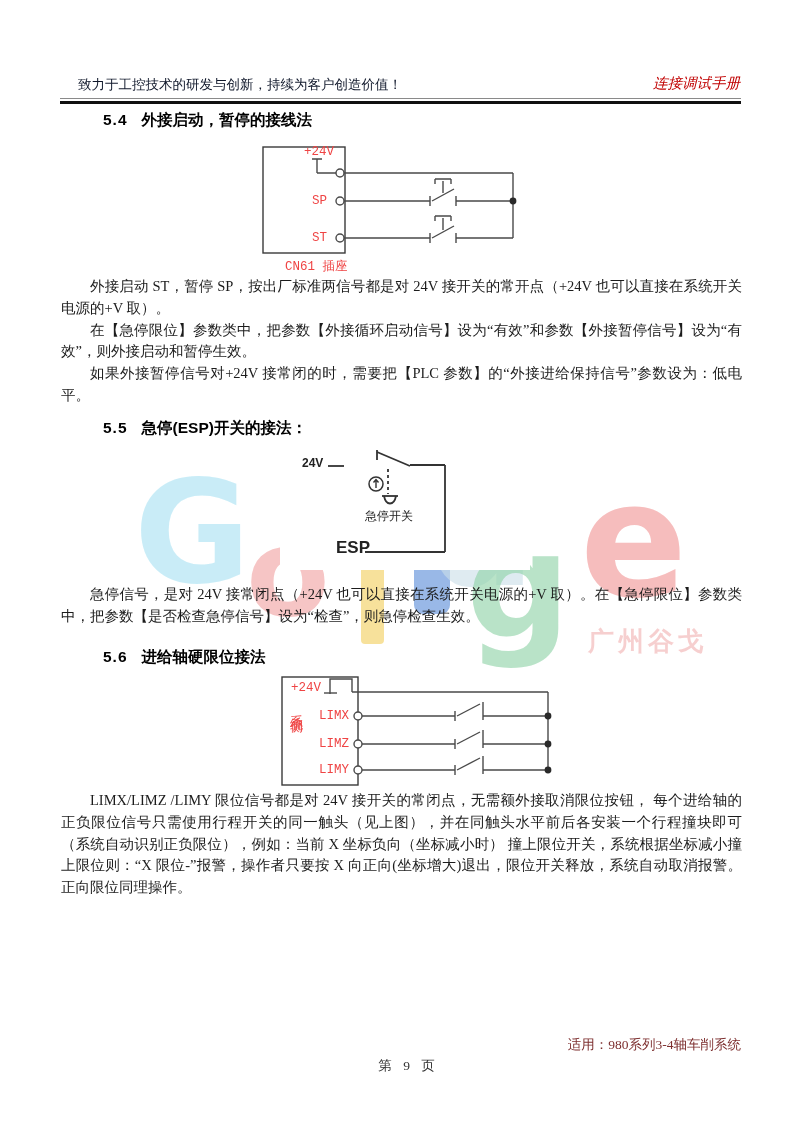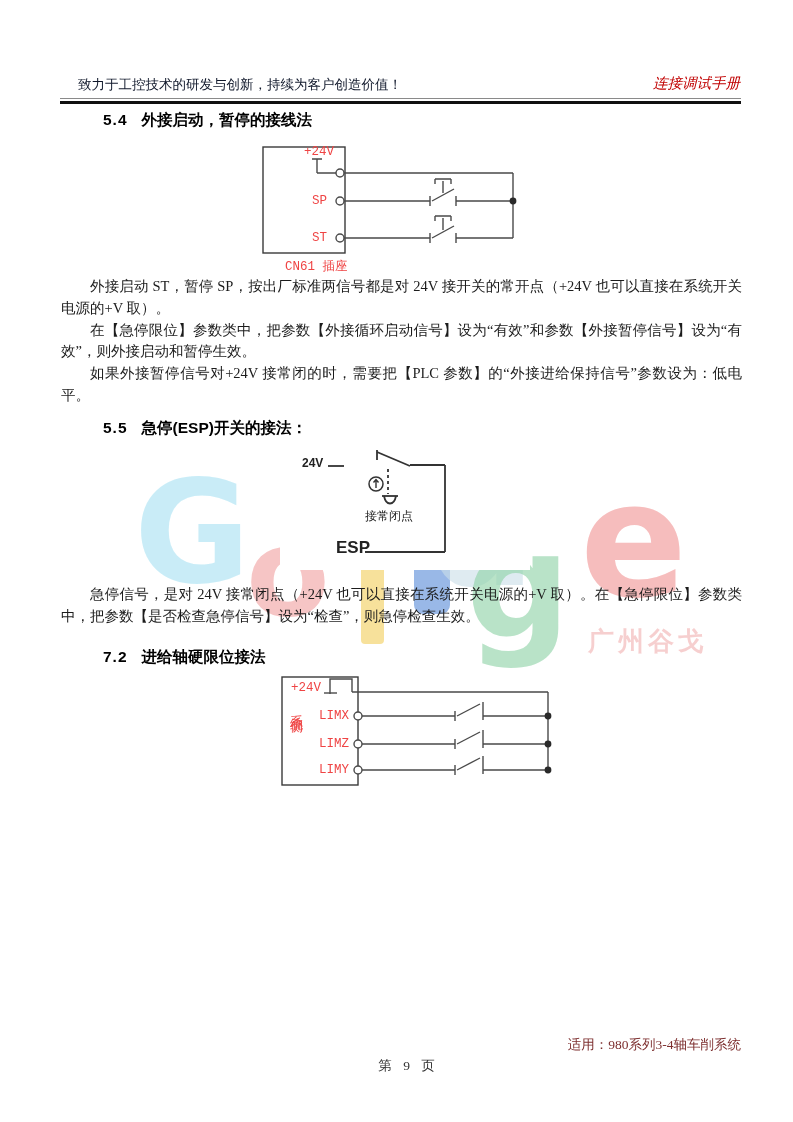--- a/index.html
+++ b/index.html
@@ -112,30 +112,30 @@
           <path d="M97 14 L130 28"></path>
           <path d="M130 27 H165 M165 27 V114 M85 114 H165"></path>
           <path d="M108 31 V56" stroke-dasharray="3 3"></path>
           <circle cx="96" cy="46" r="7" stroke-width="1.5"></circle>
           <path d="M96 50 V42 M93.5 44.5 L96 41.5 L98.5 44.5" stroke-width="1.4"></path>
           <path d="M102 58 H118"></path>
           <path d="M104 58 C106 68, 114 68, 116 58"></path>
         </g>
       </svg>
       <div class="dlabel-b" style="left:22px;top:18px;font-size:12px;">24V</div>
-      <div class="dlabel-b" style="left:85px;top:70px;font-size:12px;font-weight:normal;font-family:'Liberation Serif',serif;">接常闭点</div>
+      <div class="dlabel-b" style="left:85px;top:70px;font-size:12px;font-weight:normal;font-family:'Liberation Serif',serif;">急停开关</div>
       <div class="dlabel-b" style="left:56px;top:100px;font-size:17px;">ESP</div>
     </div>
 
     <div class="abs body-col" style="top:584px;">
       <p>急停信号，是对 24V 接常闭点（+24V 也可以直接在系统开关电源的+V 取）。在【急停限位】参数类中，把参数【是否检查急停信号】设为“检查”，则急停检查生效。</p>
     </div>
 
     <div class="abs h2" style="left:103px;top:647px;">
-      <span class="num">7.2</span><span>进给轴硬限位接法</span>
+      <span class="num">5.6</span><span>进给轴硬限位接法</span>
     </div>
 
     <div class="diag" style="left:278px;top:673px;width:292px;height:120px;">
       <svg width="292" height="120" viewBox="0 0 292 120">
         <g fill="none" stroke="#4a4a4a" stroke-width="1.4">
           <rect x="4" y="4" width="76" height="108" stroke="#3a3a3a"></rect>
 
           <path d="M52 21 V6 H74 V19"></path>
           <path d="M46 20 H59"></path>
           <path d="M74 19 H270 M270 19 V97"></path>
@@ -163,19 +163,20 @@
         </g>
       </svg>
       <div class="dlabel" style="left:13px;top:8px;">+24V</div>
       <div class="dlabel vtext" style="left:9px;top:31px;font-family:'Liberation Serif',serif;font-size:13px;">系统侧</div>
       <div class="dlabel" style="left:41px;top:36px;">LIMX</div>
       <div class="dlabel" style="left:41px;top:64px;">LIMZ</div>
       <div class="dlabel" style="left:41px;top:90px;">LIMY</div>
     </div>
 
     <div class="abs body-col" style="top:790px;">
+      <p>LIMX/LIMZ /LIMY 限位信号都是对 24V 接开关的常闭点，无需额外接取消限位按钮， 每个进给轴的正负限位信号只需使用行程开关的同一触头（见上图），并在同触头水平前后各安装一个行程撞块即可（系统自动识别正负限位），例如：当前 X 坐标负向（坐标减小时） 撞上限位开关，系统根据坐标减小撞上限位则：“X 限位-”报警，操作者只要按 X 向正向(坐标增大)退出，限位开关释放，系统自动取消报警。正向限位同理操作。</p>
     </div>
 
     <div class="abs ftr-right">适用：980系列3-4轴车削系统</div>
     <div class="abs ftr-center">第 9 页</div>
 
   </div>
 </div>
 
 </body></html>

